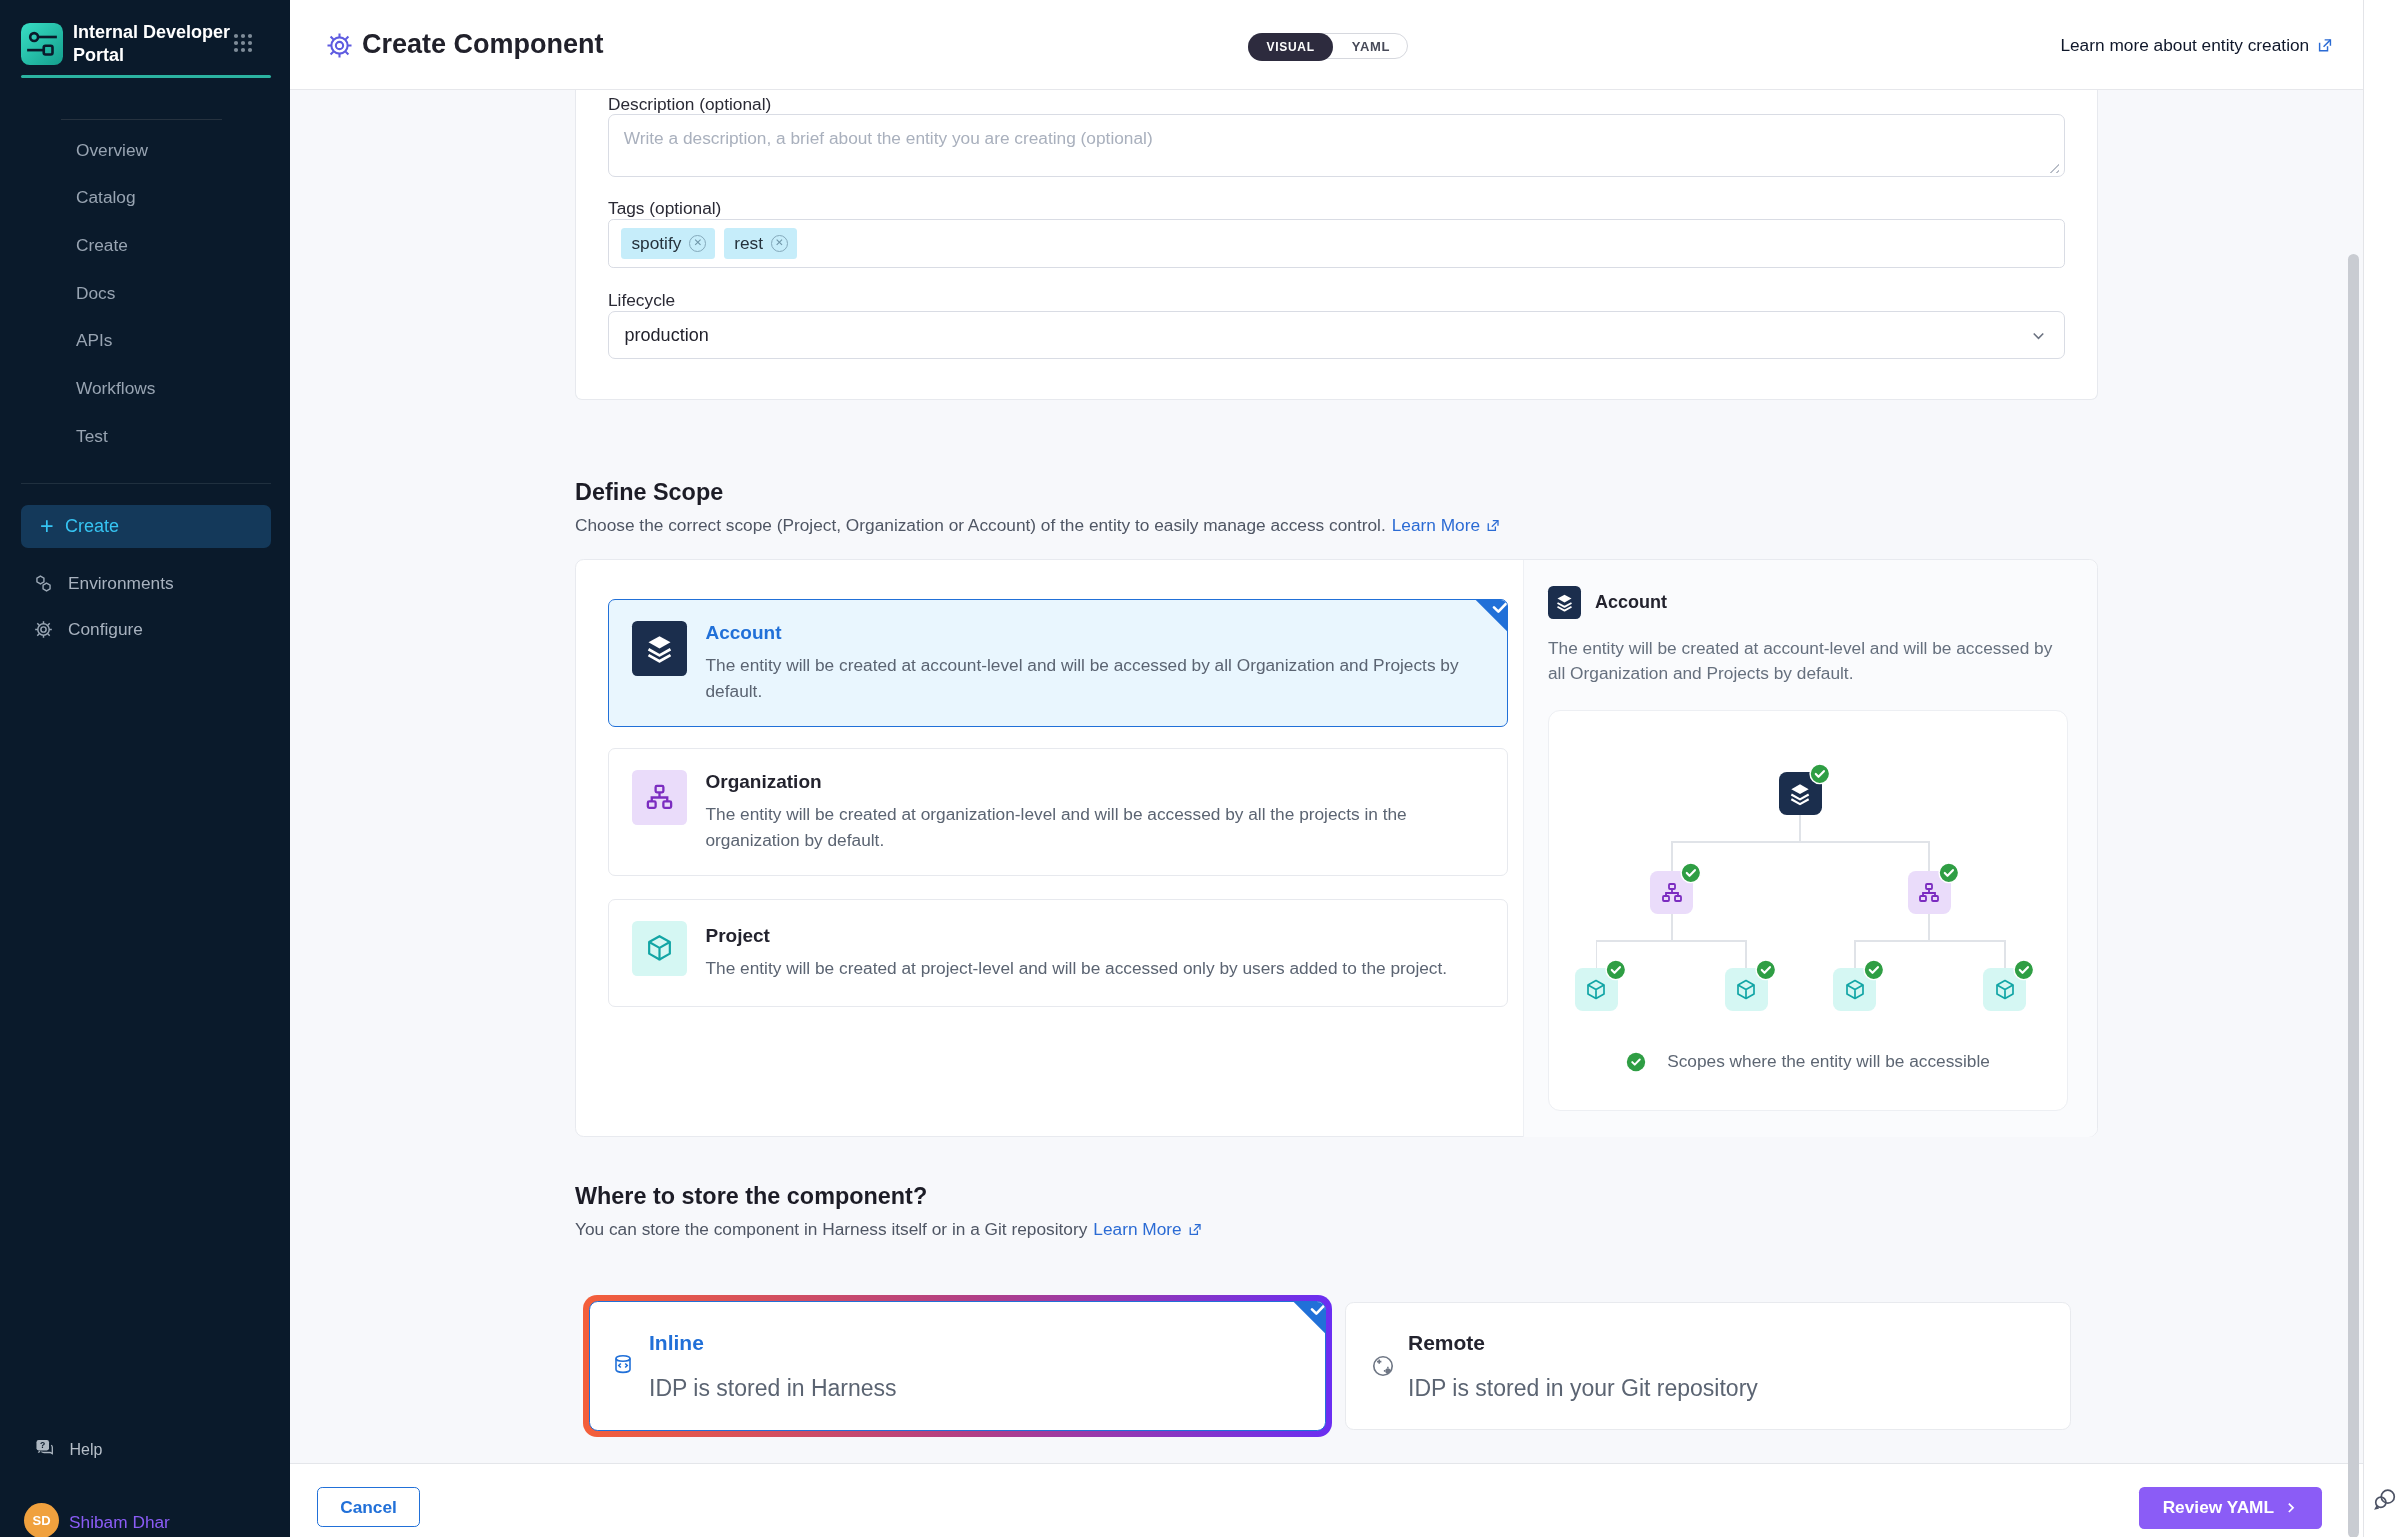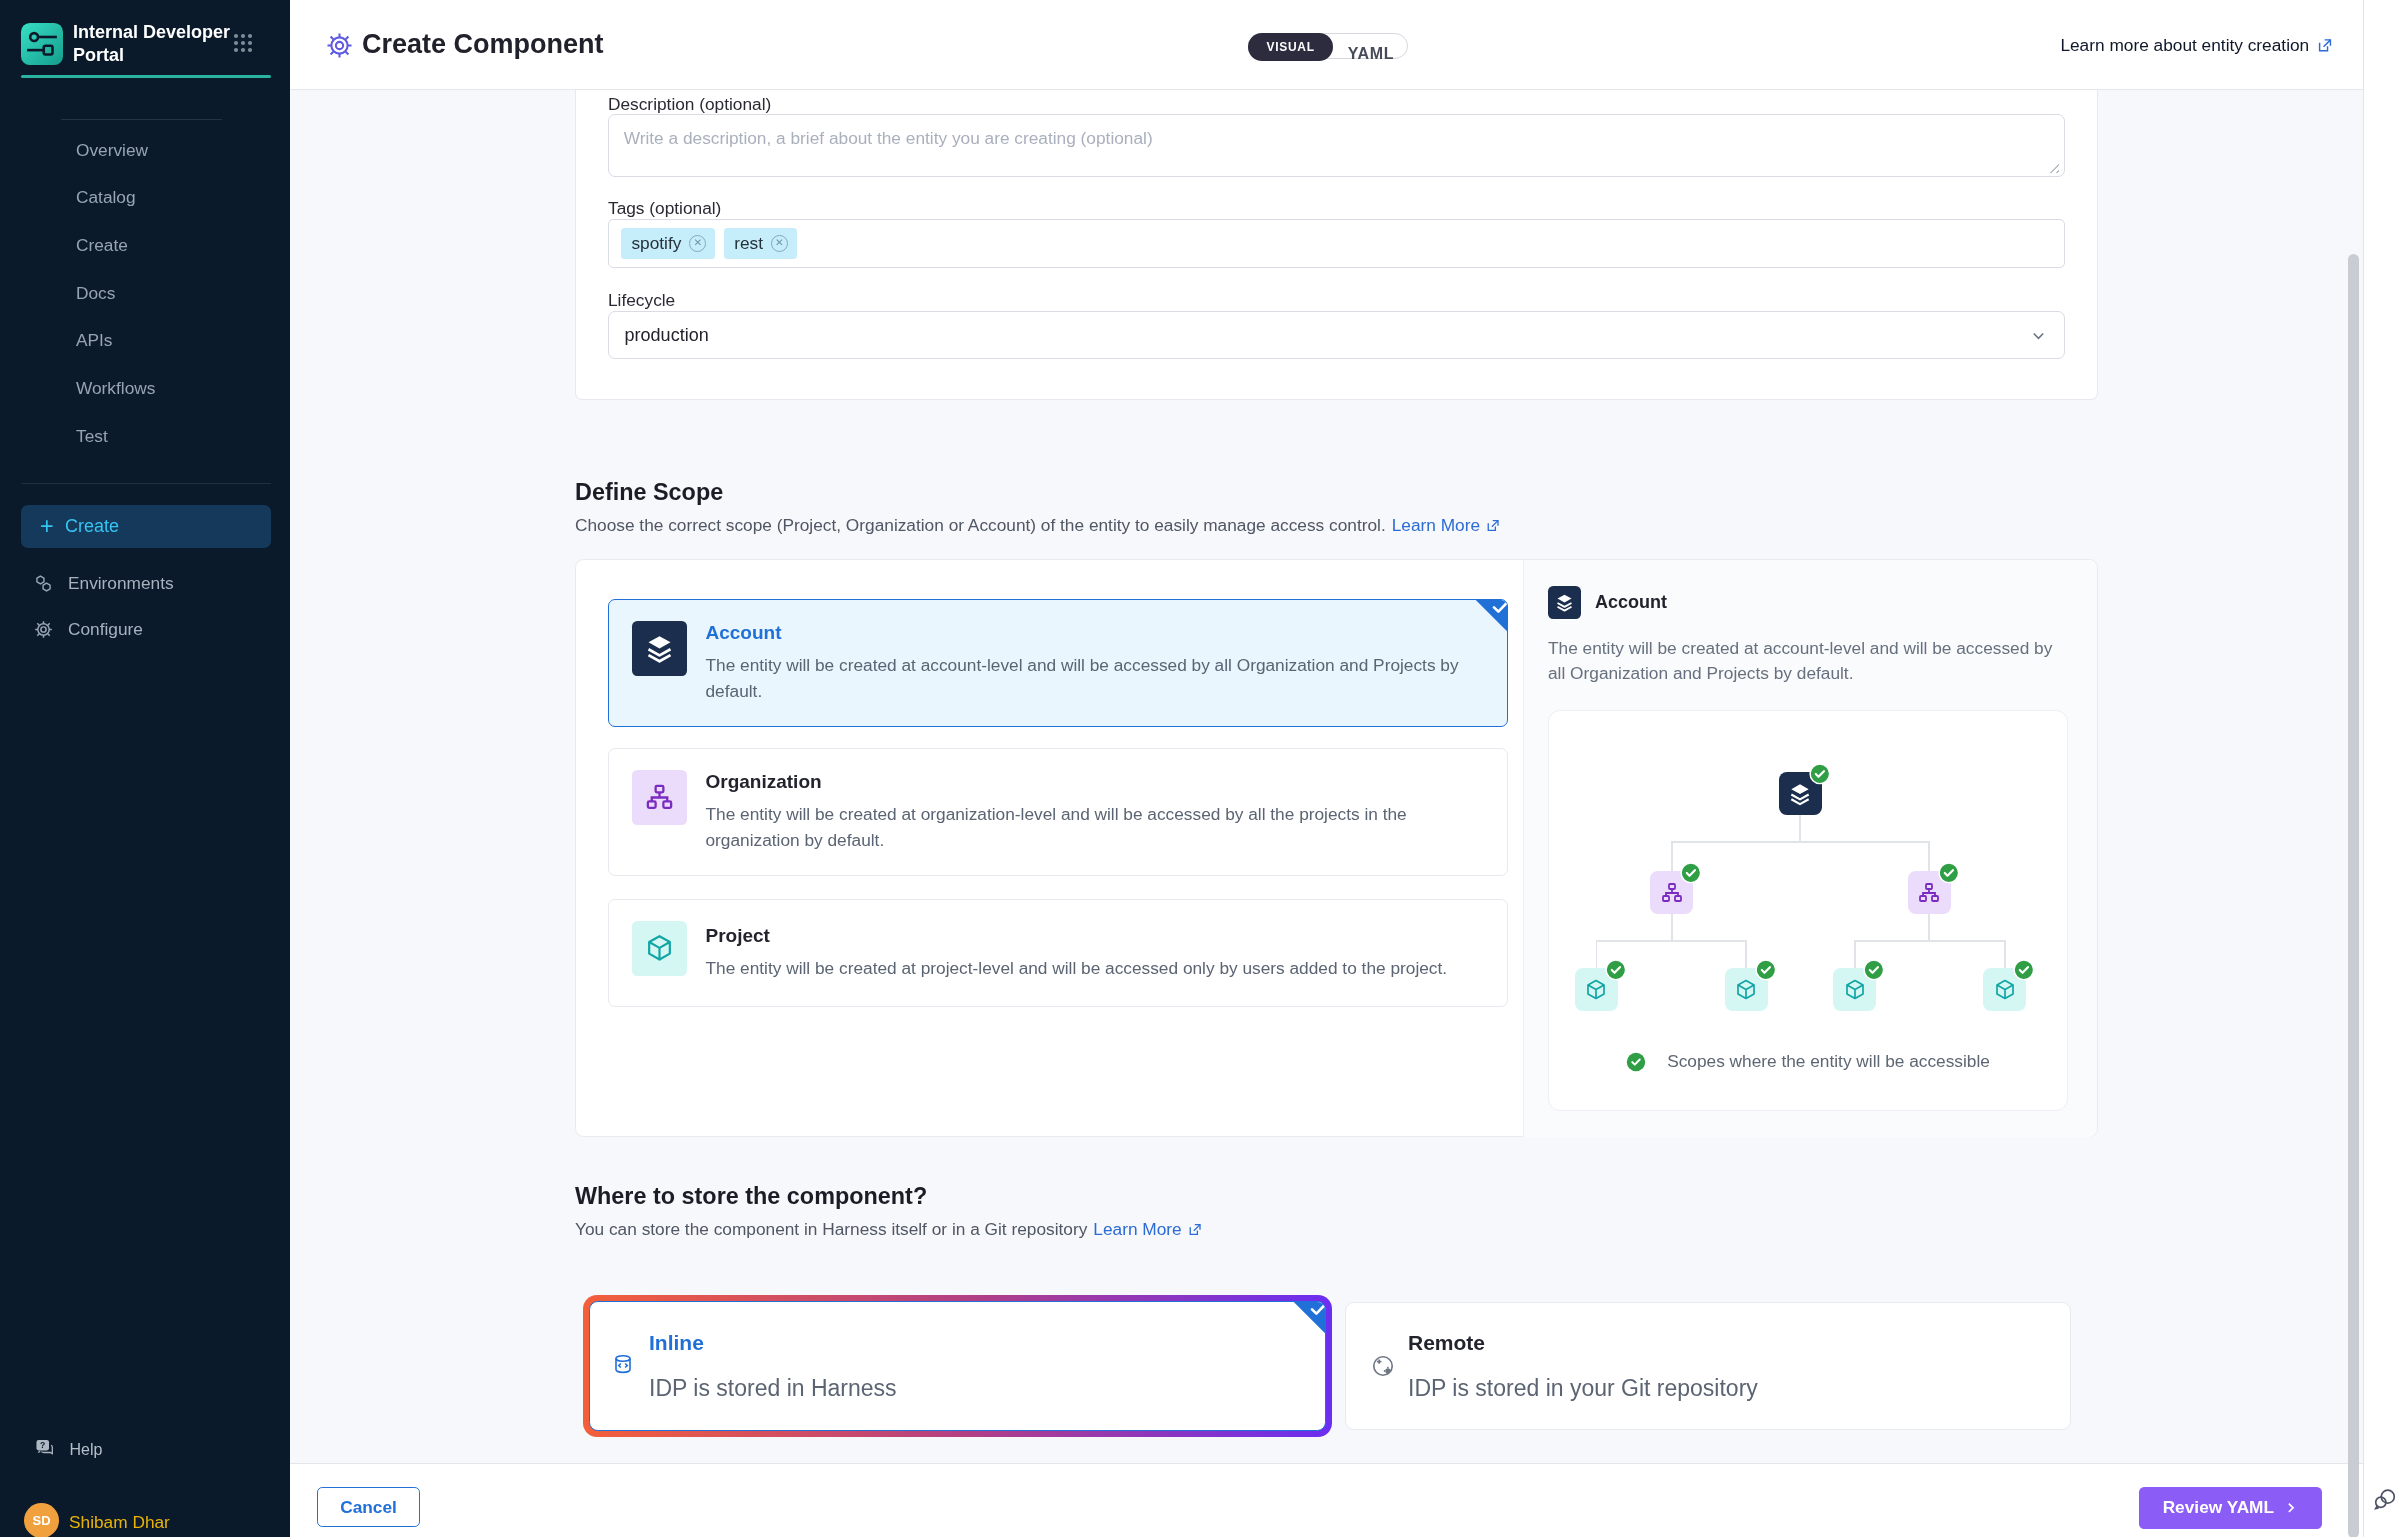--- a/index.html
+++ b/index.html
@@ -18,29 +18,29 @@
   .nav-rule { position:absolute; left:21px; top:483px; width:250px; height:0.9px; background:#20303f; }
   .create-pill { position:absolute; left:21px; top:505px; width:250px; height:43px; background:#14395a; border-radius:7px; display:flex; align-items:center; cursor:pointer; }
   .create-plus { margin-left:19px; color:#36c4f2; font-size:23.4px; font-weight:400; line-height:23.4px; }
   .create-label { margin-left:11.3px; color:#36c4f2; font-size:18px; }
   .side-row { position:absolute; left:21px; width:250px; height:38px; display:flex; align-items:center; cursor:pointer; }
   .side-row .side-ic { margin-left:12px; width:21px; height:21px; }
   .side-row .side-lab { margin-left:14px; color:#a8b2bf; font-size:17.3px; }
   .help-row { position:absolute; left:33px; top:1436px; height:28px; display:flex; align-items:center; cursor:pointer; }
   .help-row .side-lab { margin-left:14px; color:#b6bfc9; font-size:16px; }
   .avatar { position:absolute; left:24px; top:1503px; width:35px; height:35px; border-radius:50%; background:#f0a13e; color:#fff; font-size:13px; font-weight:bold; display:flex; align-items:center; justify-content:center; cursor:pointer; }
-  .user-name { position:absolute; left:69px; top:1512px; color:#eab308; font-size:17.3px; }
+  .user-name { position:absolute; left:69px; top:1512px; color:#8b5cf6; font-size:17.3px; }
 
   
   #header { position:absolute; left:290px; top:0; width:2073px; height:90px; background:#fff; border-bottom:0.9px solid #e6e7eb; }
   .hdr-gear { position:absolute; left:34px; top:29.5px; width:31px; height:31px; }
   .hdr-title { position:absolute; left:72px; top:29px; font-size:27px; font-weight:bold; color:#21212b; }
   .toggle { position:absolute; left:958px; top:33px; width:160px; height:26px; border:0.9px solid #d6d8de; border-radius:14px; background:#fff; cursor:pointer; }
   .toggle-visual { position:absolute; left:-0.9px; top:-0.9px; width:85px; height:28px; background:#2d2b3e; border-radius:14px; color:#fff; font-size:12px; font-weight:bold; letter-spacing:0.7px; display:flex; align-items:center; justify-content:center; }
-  .toggle-yaml { position:absolute; left:85px; top:8px; width:74px; height:24px; color:#474a58; font-size:16px; font-weight:bold; letter-spacing:0.7px; display:flex; align-items:center; justify-content:center; }
+  .toggle-yaml { position:absolute; left:85px; top:0; width:74px; height:24px; color:#474a58; font-size:13px; font-weight:bold; letter-spacing:0.7px; display:flex; align-items:center; justify-content:center; }
   .hdr-link { position:absolute; right:29.5px; top:35px; display:flex; align-items:center; gap:7px; color:#0f172a; font-size:17.3px; cursor:pointer; }
 
   
   #form-card { position:absolute; left:575px; top:90px; width:1523px; height:310px; background:#fff; border:0.9px solid #e7e9ee; border-top:none; border-radius:0 0 7px 7px; }
   .fld-label { position:absolute; left:32px; font-size:17.3px; color:#2a2a35; }
   .desc-area { position:absolute; left:32px; top:24px; width:1457px; height:63px; border:0.9px solid #d9dce4; border-radius:7px; background:#fff; resize:none; outline:none; padding:13px 14.7px; font-family:"Liberation Sans", sans-serif; font-size:17.3px; color:#30313c; }
   .desc-area::placeholder { color:#a9b0bd; }
   .resize-grip { position:absolute; left:1471px; top:71px; width:12px; height:12px; background:repeating-linear-gradient(135deg, transparent 0 2.6px, #b9bec8 2.6px 4px); clip-path:polygon(100% 0, 100% 100%, 0 100%); cursor:nwse-resize; }
   .tags-box { position:absolute; left:32px; top:129px; width:1457px; height:49px; border:0.9px solid #d9dce4; border-radius:5.2px; background:#fff; display:flex; align-items:center; padding-left:12px; gap:8.7px; cursor:text; }
   .chip { display:inline-flex; align-items:center; gap:7.8px; background:#c6edfa; border-radius:3.5px; height:31px; padding:0 8.7px 0 10.4px; font-size:17.3px; color:#25323c; }

